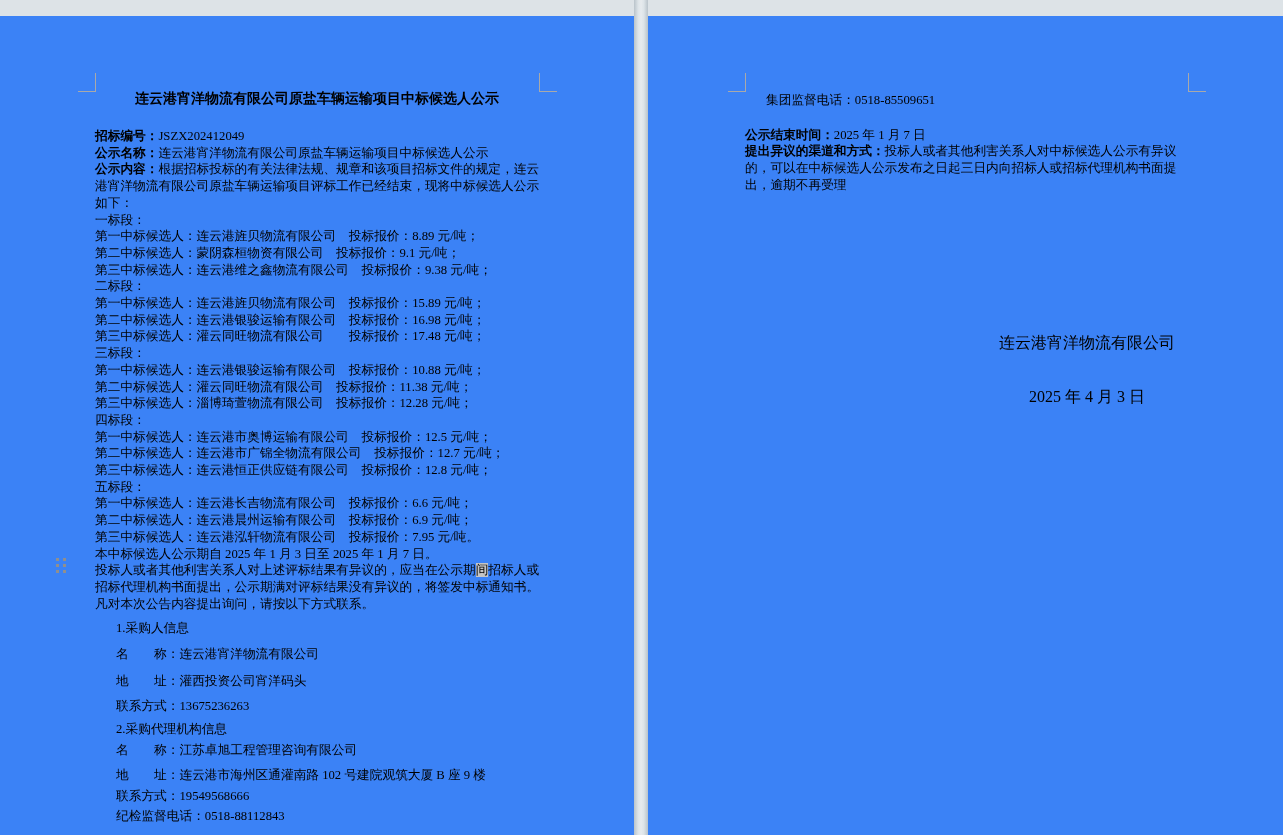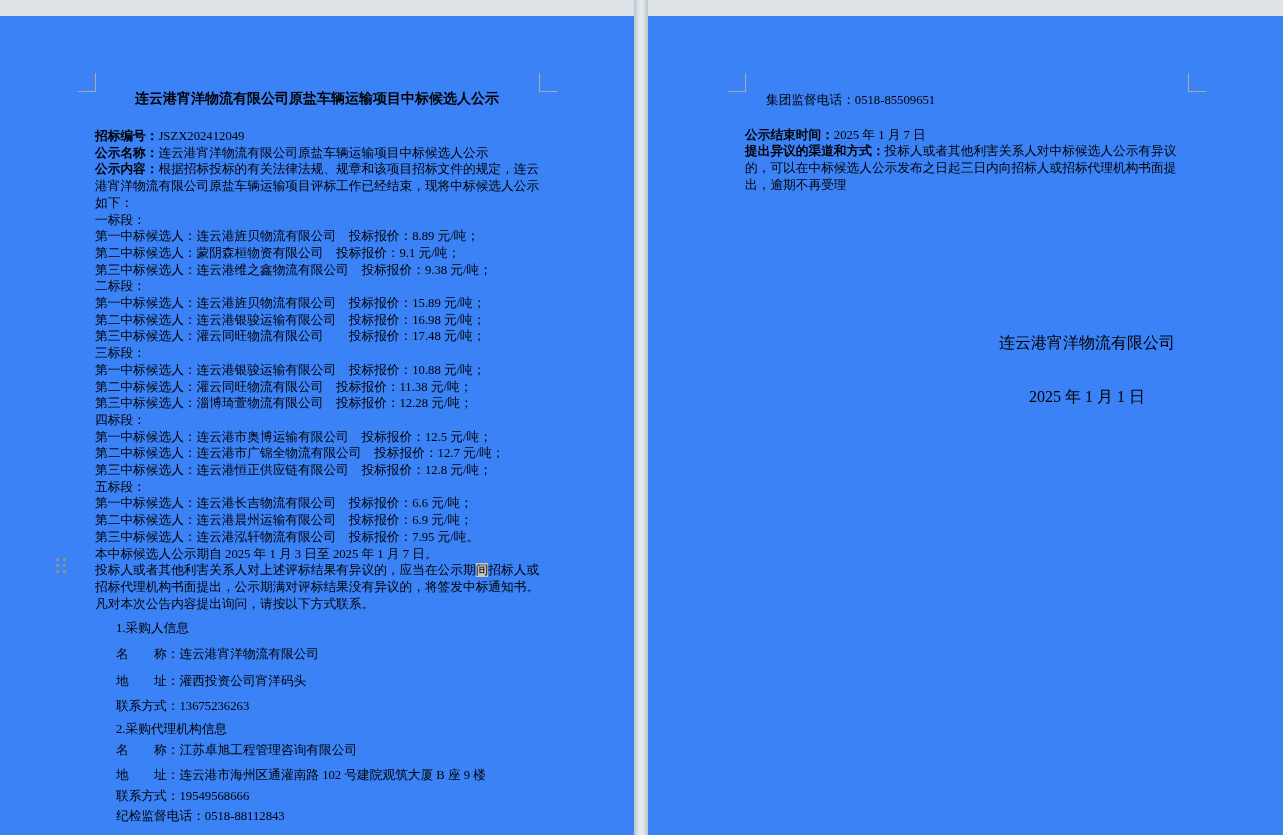--- a/index.html
+++ b/index.html
@@ -59,17 +59,17 @@
   <div class="page" id="page2">
     <div class="mark tl" style="left:80px;top:57px;"></div>
     <div class="mark tr" style="left:540px;top:57px;"></div>
     <div class="mark bl" style="left:80px;top:819px;"></div>
     <div class="mark br" style="left:540px;top:819px;"></div>
 
     <div class="bodytext" id="p2body"><div class="tl-line" style="padding-left: 21px;"><span>集团监督电话：0518-85509651</span></div><div class="tl-line" style="margin-top: 18px;"><span class="b">公示结束时间：</span><span>2025 年 1 月 7 日</span></div><div class="tl-line"><span class="b">提出异议的渠道和方式：</span><span>投标人或者其他利害关系人对中标候选人公示有异议</span></div><div class="tl-line"><span>的，可以在中标候选人公示发布之日起三日内向招标人或招标代理机构书面提</span></div><div class="tl-line"><span>出，逾期不再受理</span></div></div>
 
     <div class="sig">
       <div>连云港宵洋物流有限公司</div>
-      <div>2025 年 1 月 1 日</div>
+      <div>2025 年 4 月 3 日</div>
     </div>
   </div>
 
 </div>
 
 </body></html>

